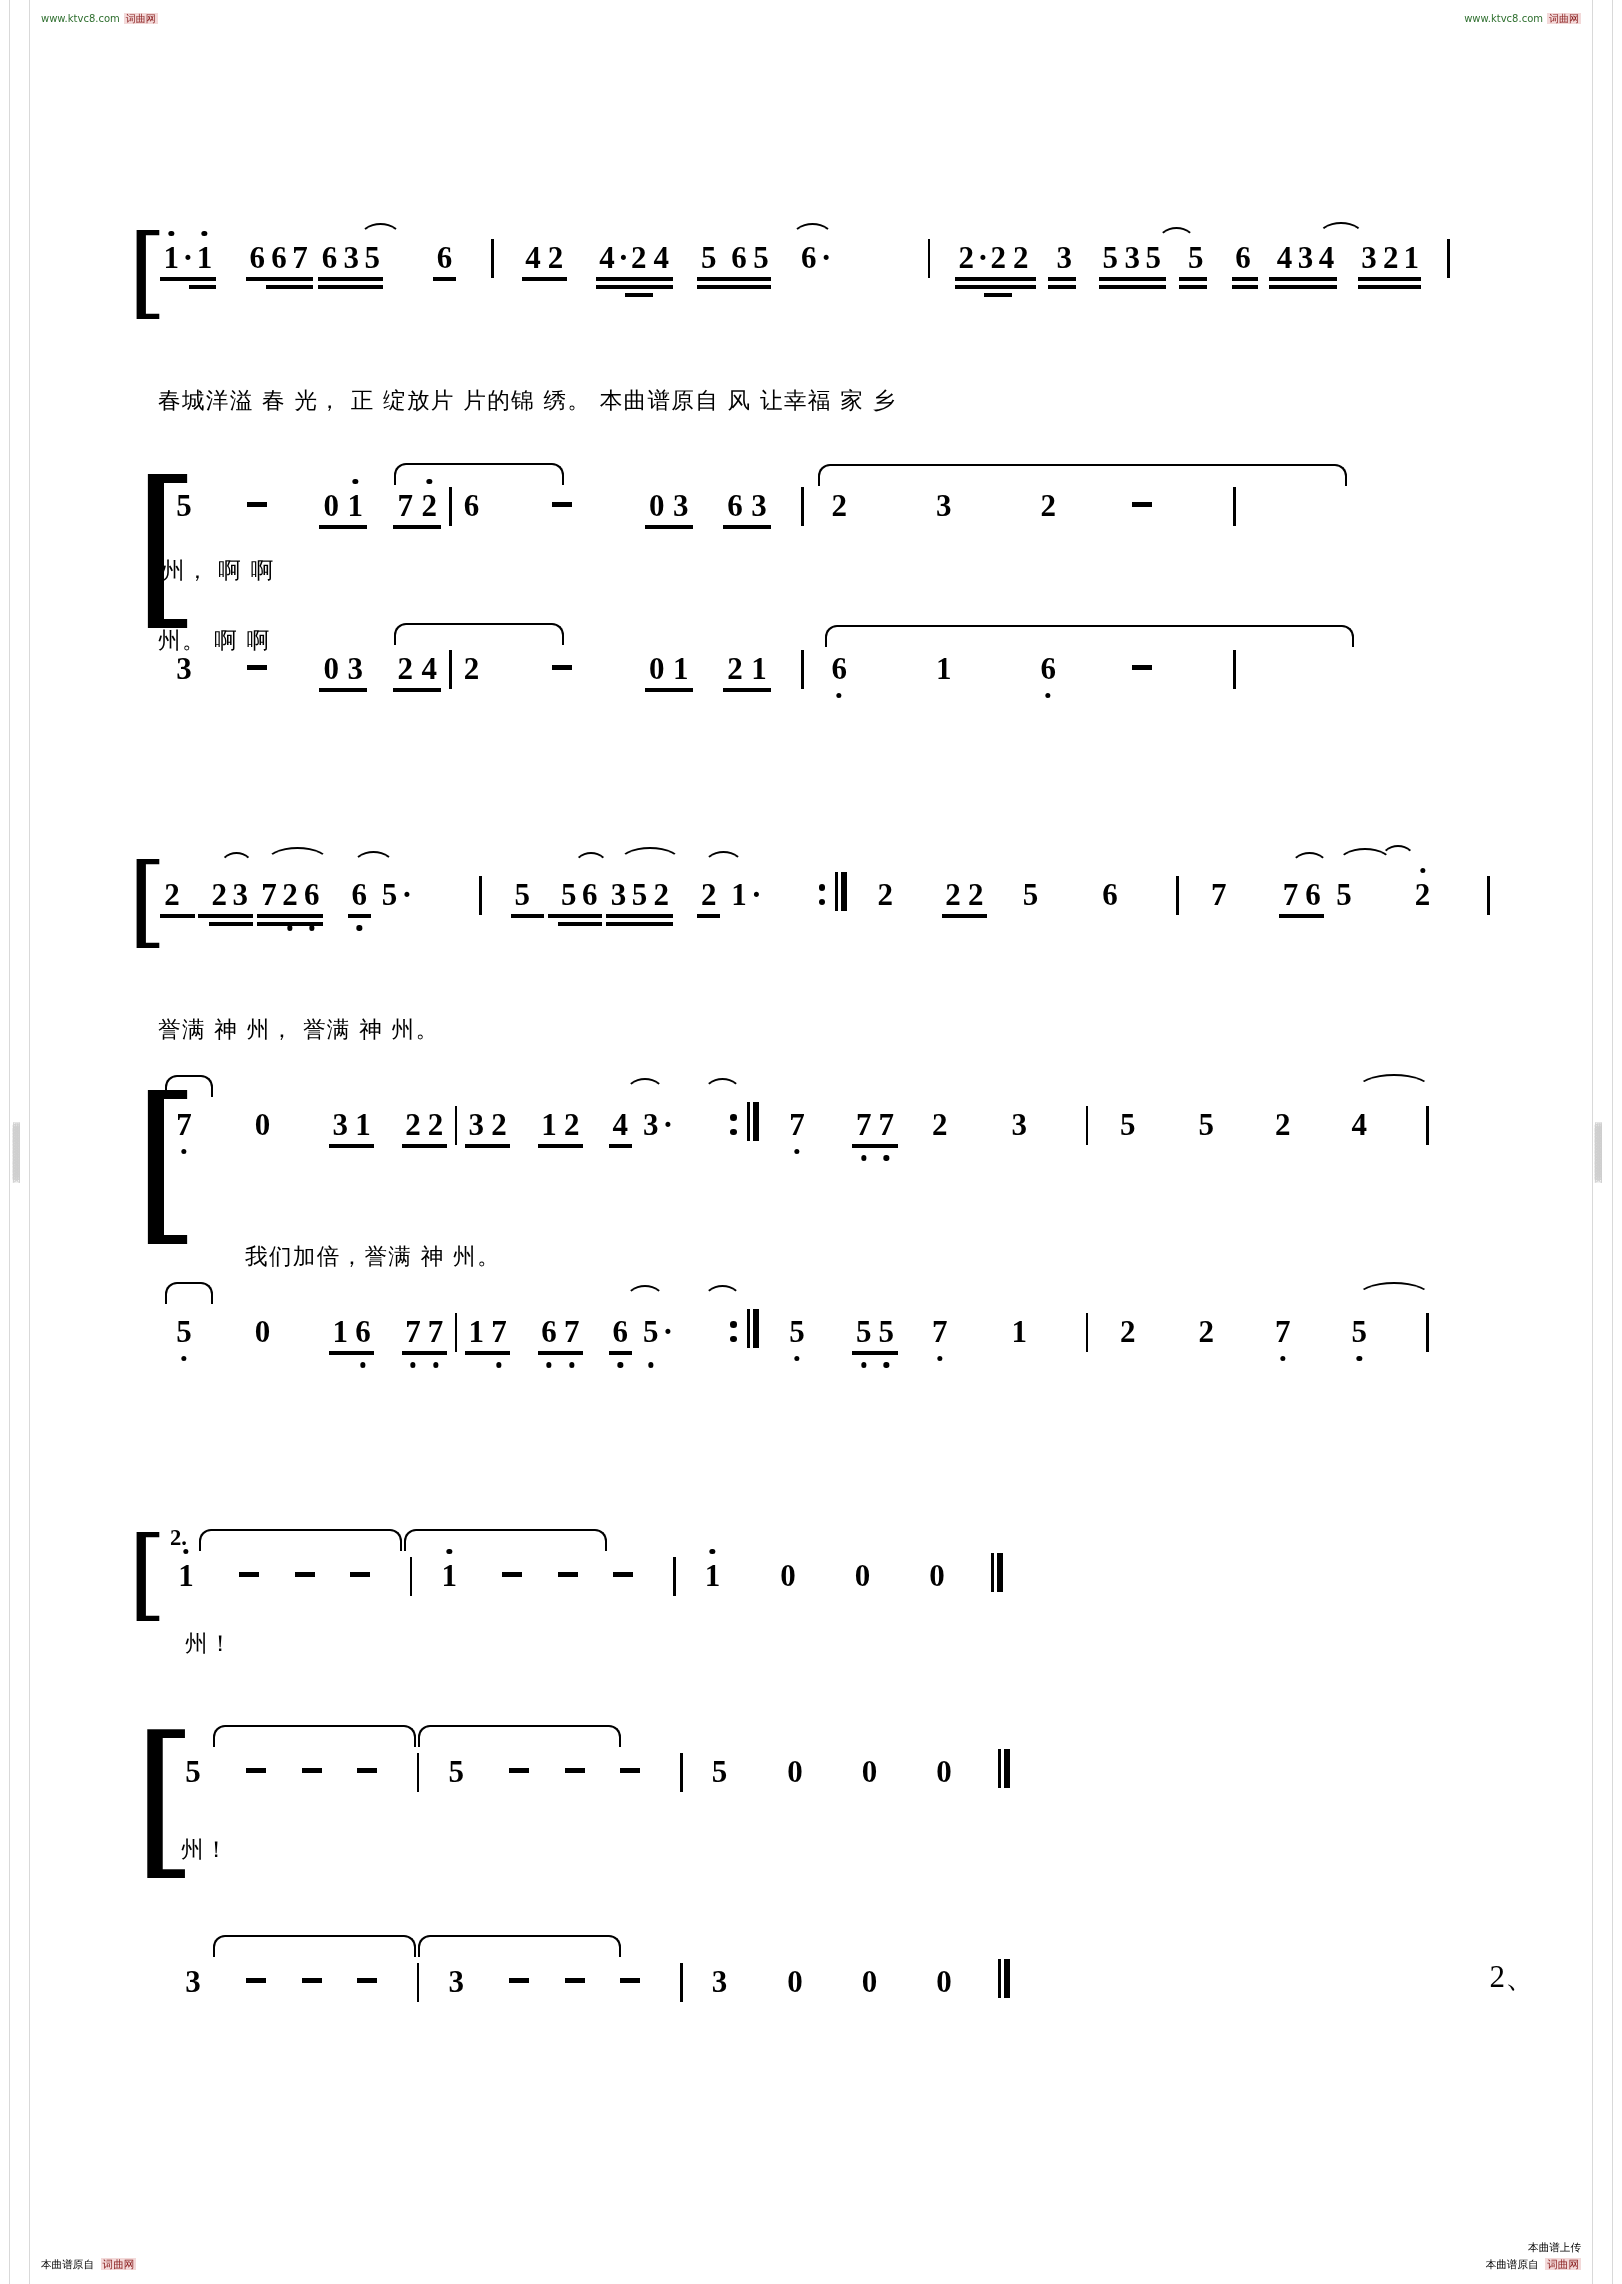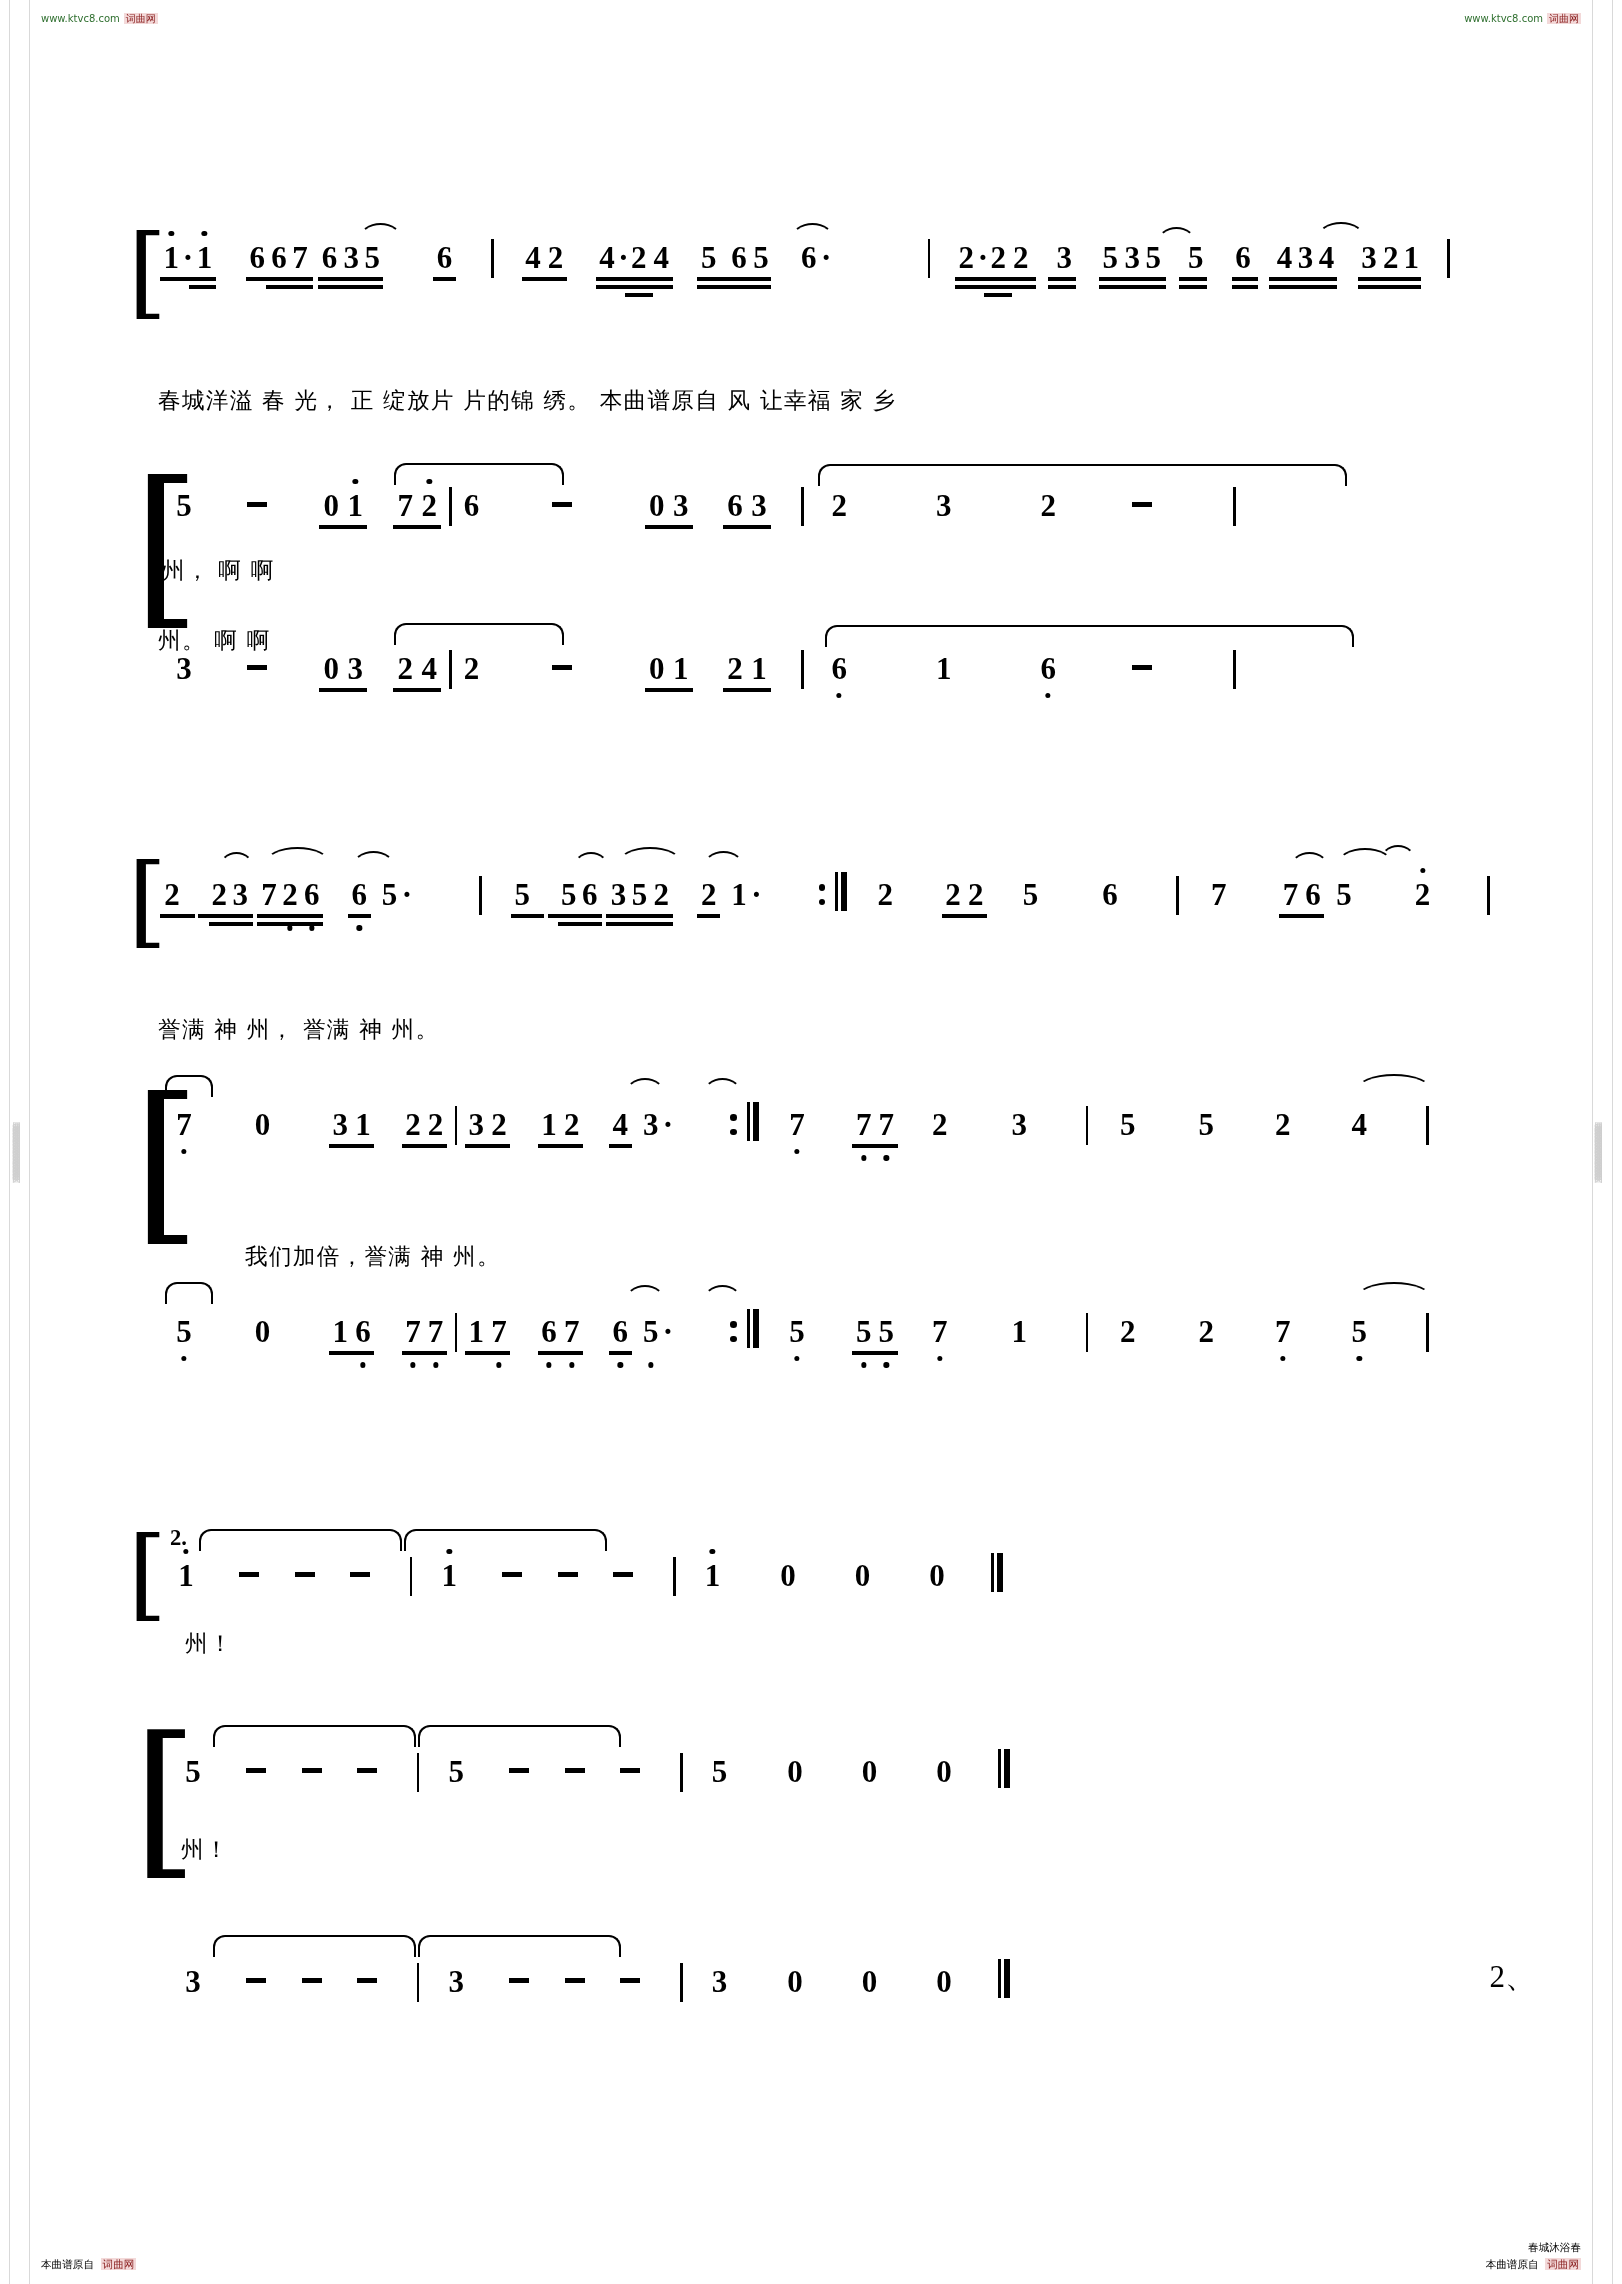--- a/index.html
+++ b/index.html
@@ -141,21 +141,21 @@
     <span class="site">www.ktvc8.com</span><span class="tag">词曲网</span>
   </div>
   <div class="hdr-wm right">
     <span class="site">www.ktvc8.com</span><span class="tag">词曲网</span>
   </div>
 
   <div class="ftr-wm left">
     <span>本曲谱原自</span><span class="tag">词曲网</span>
   </div>
   <div class="ftr-wm right">
-    <span class="note">春城沐浴春</span>
+    <span class="note">本曲谱上传</span>
     <span>本曲谱原自</span><span class="tag">词曲网</span>
   </div>
 
   <div id="score">
 
     <div class="sysgrp" style="left:0;top:219px;width:1622px;height:213px;">
 
       <div class="brace" style="left:128px;top:2.7px;font-size:100px;">[</div>
 
       <div class="slur" style="left:359px;top:4px;width:39px;"></div>

